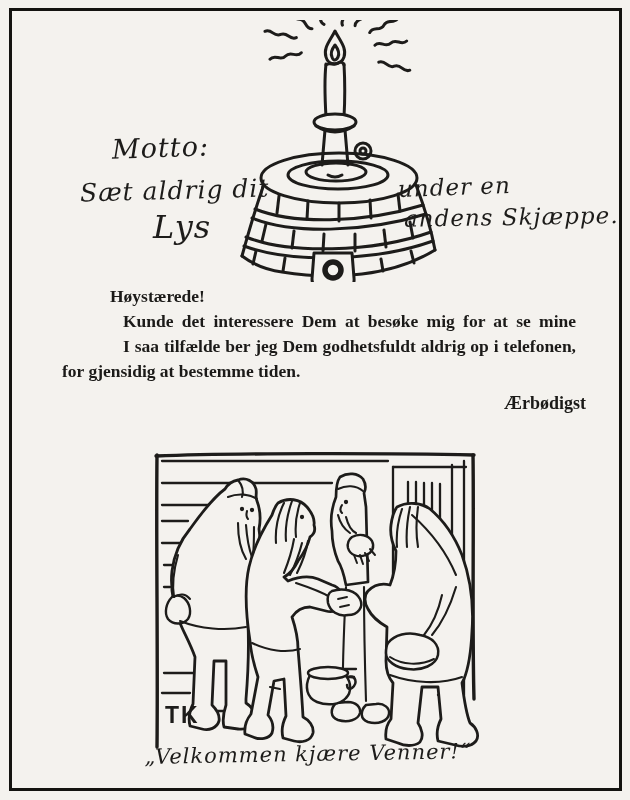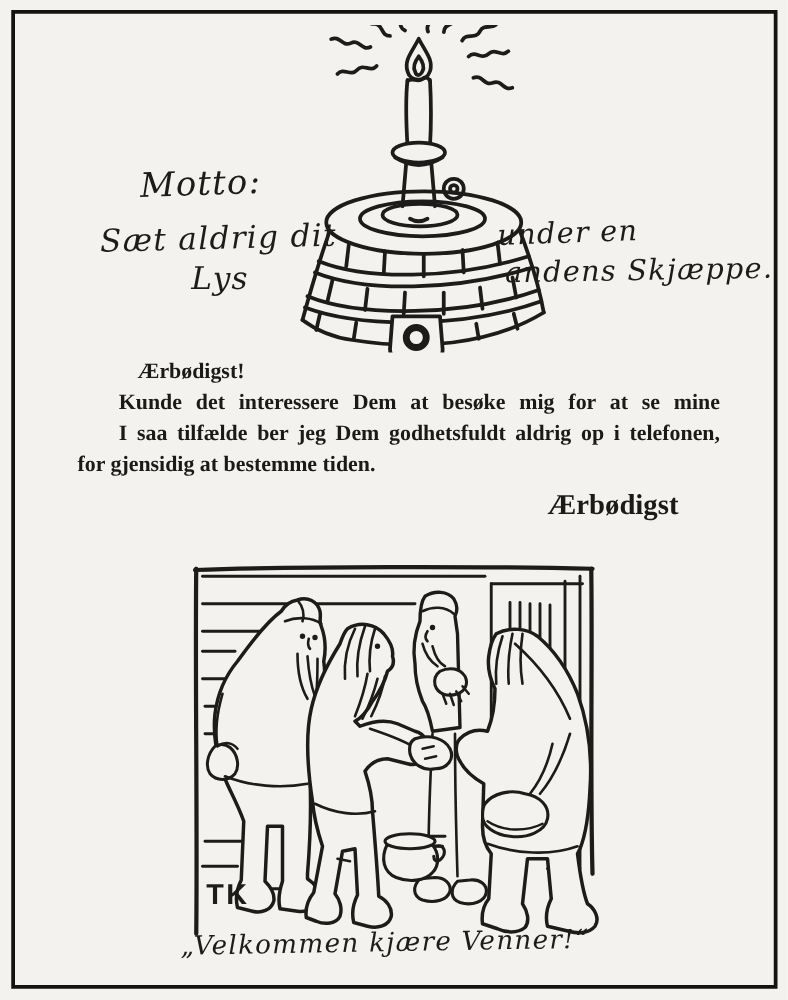--- a/index.html
+++ b/index.html
@@ -18,38 +18,38 @@
   .hw{ 
     position:absolute;
     font-family:"DejaVu Serif", serif;
     font-style:italic;
     color:#1d1c1a;
     white-space:nowrap;
     letter-spacing:1px;
   }
   .motto-label{left:112px;top:132px;font-size:27px;transform:rotate(-2deg);}
   .motto-l1{left:80px;top:176px;font-size:25px;transform:rotate(-1.5deg);}
-  .motto-l2{left:153px;top:208px;font-size:25px;}
+  .motto-l2{left:153px;top:208px;font-size:32px;}
   .motto-r1{left:398px;top:174px;font-size:23px;transform:rotate(-2deg);}
   .motto-r2{left:404px;top:204px;font-size:23px;transform:rotate(-1deg);}
   .candle-illo{position:absolute;left:222px;top:20px;}
   .letter{
     position:absolute;left:62px;top:284px;width:514px;
     font-family:"Liberation Serif", serif;
     font-weight:bold;
     font-size:17.5px;line-height:25px;
     color:#1b1a18;
   }
   .letter .salut{margin-left:48px;}
   .letter .ind{padding-left:33px;}
-  .letter .just{text-align:justify;text-align-last:justify;}
+  .letter .just{text-align:justify;text-align-last:justify;margin-left:28px;}
   .closing{
     position:absolute;left:438px;top:391px;width:148px;
     font-family:"Liberation Serif", serif;font-weight:bold;
-    font-size:23px;line-height:25px;text-align:left;
+    font-size:18px;line-height:25px;text-align:right;
     color:#1b1a18;
   }
   .scene-illo{position:absolute;left:150px;top:447px;}
   .caption{
     position:absolute;left:138px;top:742px;width:340px;
     text-align:center;font-style:italic;font-size:21px;
     font-family:"DejaVu Serif", serif;letter-spacing:1px;
     transform:rotate(-1deg);
   }
   svg .ink{stroke:#1d1c1a;fill:none;stroke-linecap:round;stroke-linejoin:round;}
@@ -134,21 +134,21 @@
       <path d="M128,242 L128,255"></path>
         <path d="M159,239 L161,251"></path>
         <path d="M189,231 L192,243"></path>
 
       <path class="fillp" d="M92,233 L90,259 Q90,268 101,268 L123,268 Q133,268 132,258 L130,233 Z"></path>
       <circle class="fillp" cx="111" cy="250" r="8" stroke-width="5.5"></circle>
     </g>
   </svg>
 
   <div class="letter">
-    <div class="salut">Ærbødigst!</div>
+    <div class="salut">Høystærede!</div>
     <div class="ind just">Kunde det interessere Dem at besøke mig for at se mine</div>
     <div class="ind just">I saa tilfælde ber jeg Dem godhetsfuldt aldrig op i telefonen,</div>
     <div>for gjensidig at bestemme tiden.</div>
   </div>
   <div class="closing">
     <div>Ærbødigst</div>
   </div>
 
   <svg class="scene-illo" width="330" height="312" viewBox="0 0 330 312">
 

